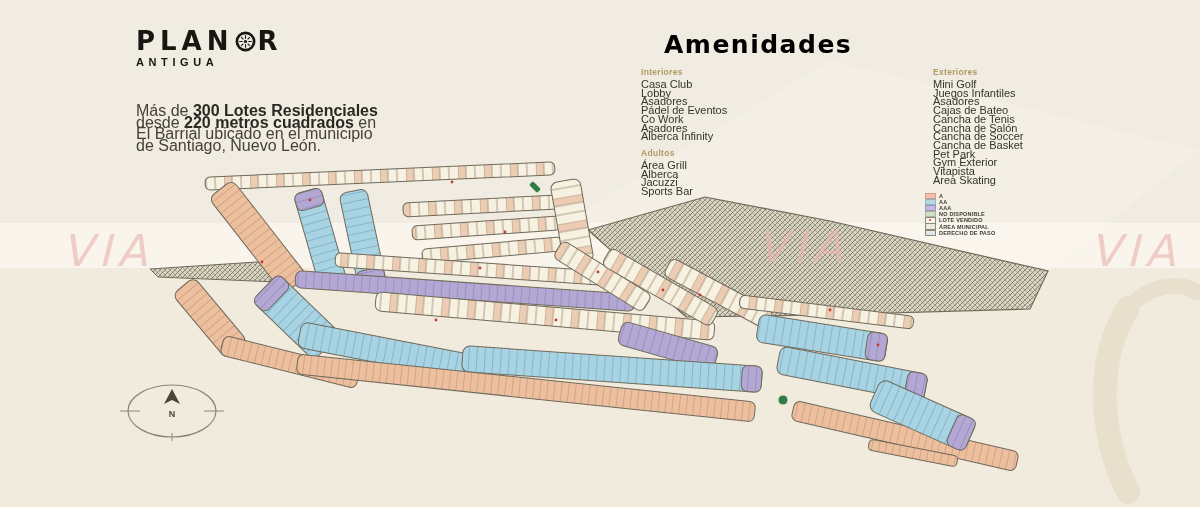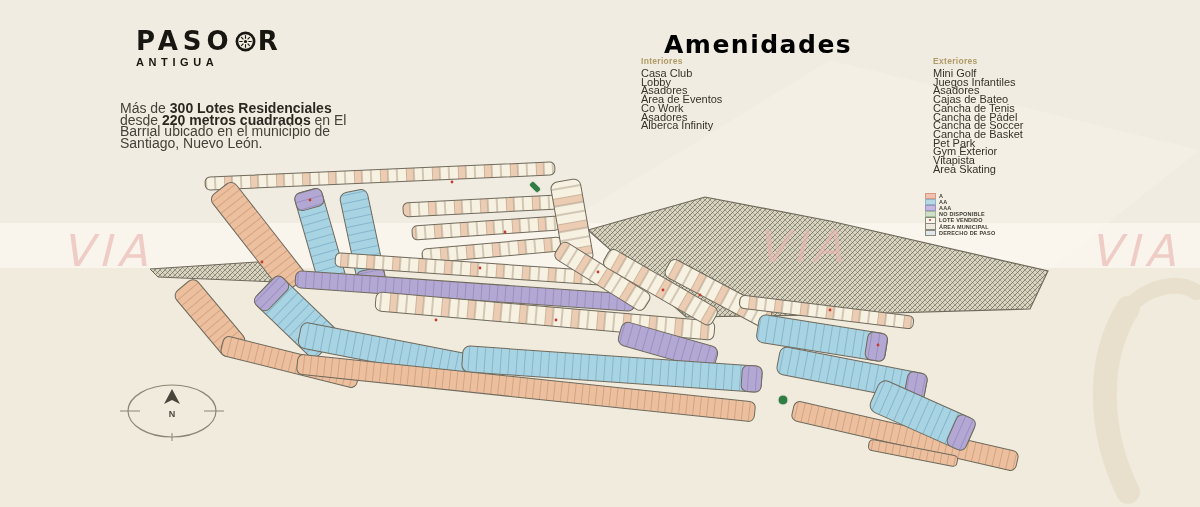--- a/index.html
+++ b/index.html
@@ -9,28 +9,28 @@
 
   
   .brand{position:absolute;left:136px;top:28px;}
   .logo-line{display:flex;align-items:center;font-family:"DejaVu Sans",sans-serif;
              font-weight:bold;font-size:26px;letter-spacing:5px;color:#181611;line-height:1;}
   .logo-o{display:inline-flex;margin:0 2px 0 1px;position:relative;top:0px;}
   .logo-sub{font-family:Liberation Sans, sans-serif;font-weight:bold;font-size:11px;
             letter-spacing:4.6px;color:#181611;margin-top:2px;}
   .mp-title{position:absolute;left:136px;top:66px;font-family:"DejaVu Sans",sans-serif;
             font-weight:bold;font-size:15px;letter-spacing:1.6px;color:#a18a5c;}
-  .intro-p{position:absolute;left:120px;width:252px;font-size:14px;line-height:11.5px;color:#45413a;}
+  .intro-p{position:absolute;left:136px;width:252px;font-size:16px;line-height:11.5px;color:#45413a;}
   .p1{top:89px;} .p2{top:129px;}
   .intro-p .b{font-weight:bold;color:#2b2822;}
 
   
   .amen-title{position:absolute;left:664px;top:30px;font-family:"DejaVu Sans",sans-serif;
               font-weight:bold;font-size:25px;letter-spacing:1.5px;color:#000000;}
-  .amen-col{position:absolute;top:56px;}
+  .amen-col{position:absolute;top:67px;}
   .col-1{left:641px;} .col-2{left:933px;}
   .amen-heading{font-weight:bold;font-size:8.5px;letter-spacing:.3px;color:#b09a66;margin-bottom:3px;}
   .amen-group{margin-bottom:7px;}
   .list-item{font-size:11px;line-height:8.7px;color:#35322b;}
 
   
   .legend{position:absolute;left:925px;top:193px;}
   .legend-row{display:flex;align-items:center;height:6.1px;}
   .legend-swatch{width:9px;height:4.2px;border:0.6px solid #999385;margin-right:3px;
                  position:relative;flex:none;}
@@ -209,21 +209,21 @@
     <g stroke="#8b8674" fill="none">
       <ellipse cx="172" cy="411" rx="44" ry="26" stroke-width="1.2"></ellipse>
       <path d="M120,411 H140 M204,411 H224 M172,433 V441" stroke-width="1"></path>
       <path d="M172,389 L164,404 L172,400 L180,404 Z" fill="#4a463c" stroke="none"></path>
       <text x="172" y="417" text-anchor="middle" font-family="Liberation Sans, sans-serif" font-size="9" font-weight="bold" fill="#4a463c" stroke="none">N</text>
     </g>
   </svg>
 
   <div class="brand">
     <div class="logo-line">
-      <span>PASO</span>
+      <span>PLAN</span>
       <span class="logo-o">
         <svg width="21" height="21" viewBox="0 0 22 22">
           <circle cx="11" cy="11" r="9" stroke="#181611" stroke-width="2.8" fill="none"></circle>
           <g stroke="#181611" stroke-width="1.2">
             <path d="M11,4.5 V8 M11,14 V17.5 M4.5,11 H8 M14,11 H17.5 M6.5,6.5 L8.8,8.8 M13.2,13.2 L15.5,15.5 M15.5,6.5 L13.2,8.8 M8.8,13.2 L6.5,15.5"></path>
           </g>
           <circle cx="11" cy="11" r="1.7" fill="#181611"></circle>
         </svg>
       </span>
       <span>R</span>
@@ -235,38 +235,47 @@
 
   <div class="amen-title">Amenidades</div>
 
   <div class="amen-col col-1">
     <div class="amen-group">
       <div class="amen-heading">Interiores</div>
       <div>
           <div class="list-item">Casa Club</div>
           <div class="list-item">Lobby</div>
           <div class="list-item">Asadores</div>
-          <div class="list-item">Área de Eventos</div>
+          <div class="list-item">Pádel de Eventos</div>
           <div class="list-item">Co Work</div>
           <div class="list-item">Asadores</div>
           <div class="list-item">Alberca Infinity</div>
+        </div>
+    </div>
+    <div class="amen-group">
+      <div class="amen-heading">Adultos</div>
+      <div>
+          <div class="list-item">Área Grill</div>
+          <div class="list-item">Alberca</div>
+          <div class="list-item">Jacuzzi</div>
+          <div class="list-item">Sports Bar</div>
         </div>
     </div>
   </div>
 
   <div class="amen-col col-2">
     <div class="amen-group">
       <div class="amen-heading">Exteriores</div>
       <div>
           <div class="list-item">Mini Golf</div>
           <div class="list-item">Juegos Infantiles</div>
           <div class="list-item">Asadores</div>
           <div class="list-item">Cajas de Bateo</div>
           <div class="list-item">Cancha de Tenis</div>
-          <div class="list-item">Cancha de Pádel</div>
+          <div class="list-item">Cancha de Salón</div>
           <div class="list-item">Cancha de Soccer</div>
           <div class="list-item">Cancha de Basket</div>
           <div class="list-item">Pet Park</div>
           <div class="list-item">Gym Exterior</div>
           <div class="list-item">Vitapista</div>
           <div class="list-item">Área Skating</div>
         </div>
     </div>
   </div>
 

